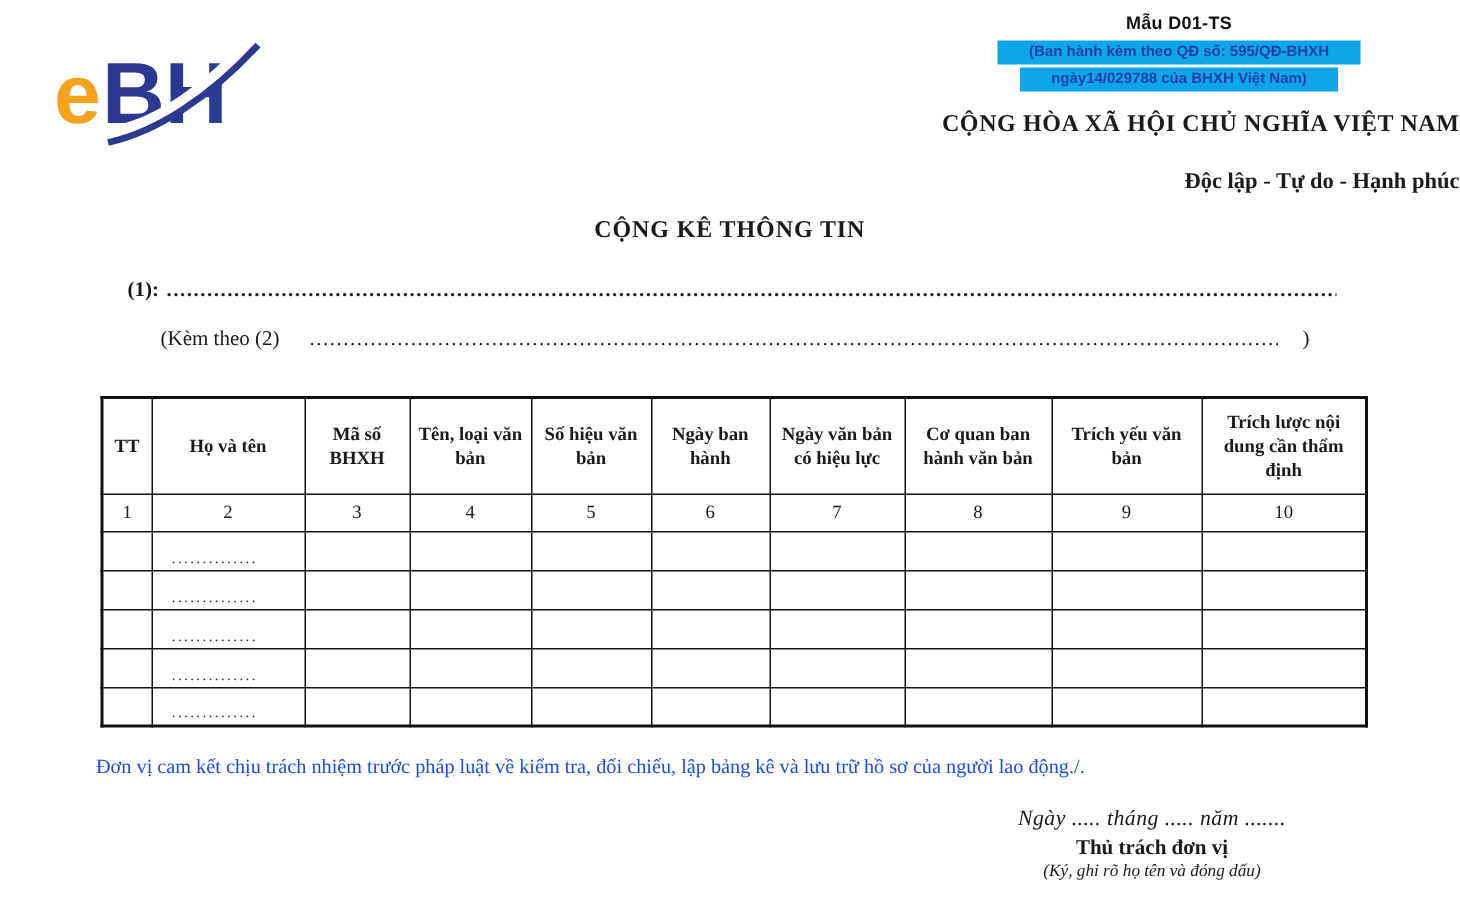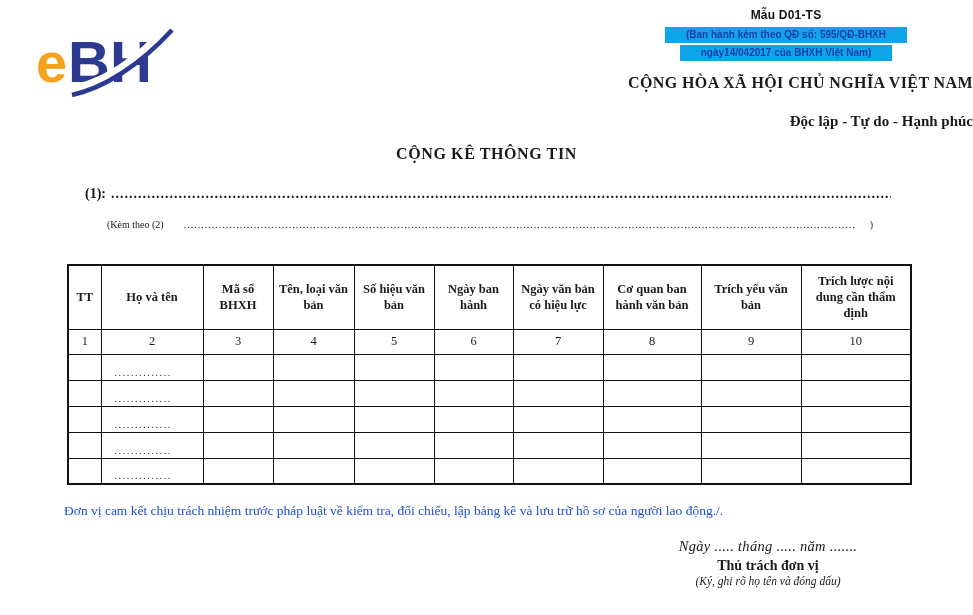--- a/index.html
+++ b/index.html
@@ -41,21 +41,21 @@
   .doc-title {
     position:absolute; top:145px; left:0; width:100%;
     text-align:center; font-size:16px; font-weight:bold; letter-spacing:0.6px;
   }
 
   
   .fill-line { position:absolute; display:flex; white-space:nowrap; }
   .fill-line .dots { flex:1; overflow:hidden; letter-spacing:1px; }
   .line-1 { left:85px; top:186px; width:806px; font-size:14px; font-weight:bold; }
   .line-1 .dots { margin-left:5px; }
-  .line-2 { left:107px; top:219px; width:766px; font-size:10px;gap:16px; }
+  .line-2 { left:107px; top:219px; width:766px; font-size:14px;gap:16px; }
   .line-2 .dots { margin-left:4px; }
 
   
   table.grid {
     position:absolute; left:67px; top:264px; width:843px;
     border-collapse:collapse; table-layout:fixed;
     border:2px solid #111;
   }
   .grid th, .grid td { border:1.4px solid #111; overflow:hidden; }
   .grid th {
@@ -89,21 +89,21 @@
       <text x="32" y="64" font-family="Liberation Sans, sans-serif" font-weight="bold" font-size="58" fill="#2B3990">BH</text>
       <path d="M 42 70 C 70 64, 103 42, 133 8" stroke="#ffffff" stroke-width="9" fill="none"></path>
       <path d="M 36 77 C 68 70, 104 47, 136 12" stroke="#2B3990" stroke-width="4.5" fill="none"></path>
     </svg>
   </div>
 
   <div class="corner">
     <div class="form-code">Mẫu D01-TS</div>
     <div class="issue-note">
       <span>(Ban hành kèm theo QĐ số: 595/QĐ-BHXH</span><br>
-      <span>ngày14/042017 của BHXH Việt Nam)</span>
+      <span>ngày14/029788 của BHXH Việt Nam)</span>
     </div>
   </div>
 
   <div class="natl">
     <div class="natl-title">CỘNG HÒA XÃ HỘI CHỦ NGHĨA VIỆT NAM</div>
     <div class="natl-motto">Độc lập - Tự do - Hạnh phúc</div>
   </div>
 
   <div class="doc-title">CỘNG KÊ THÔNG TIN</div>
 

